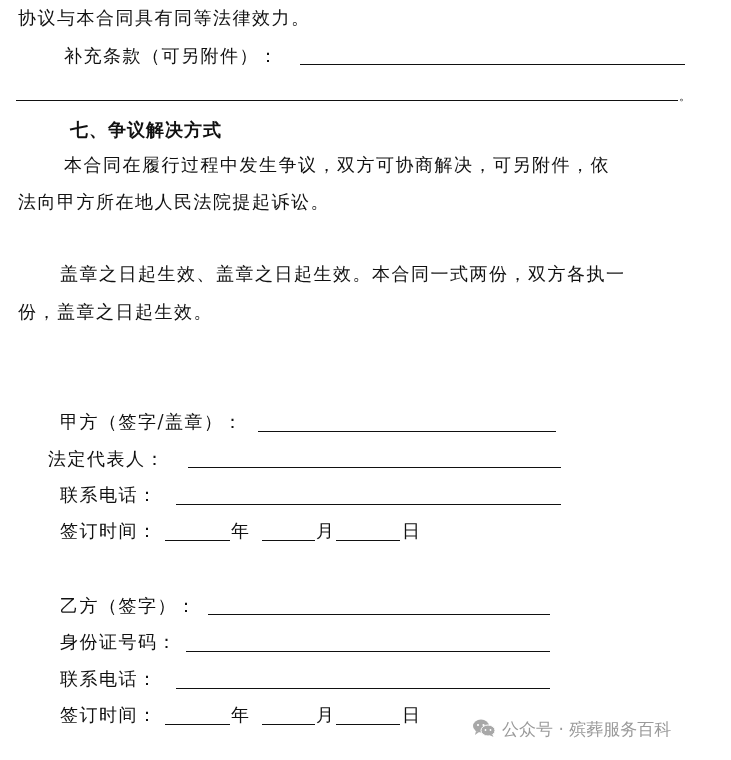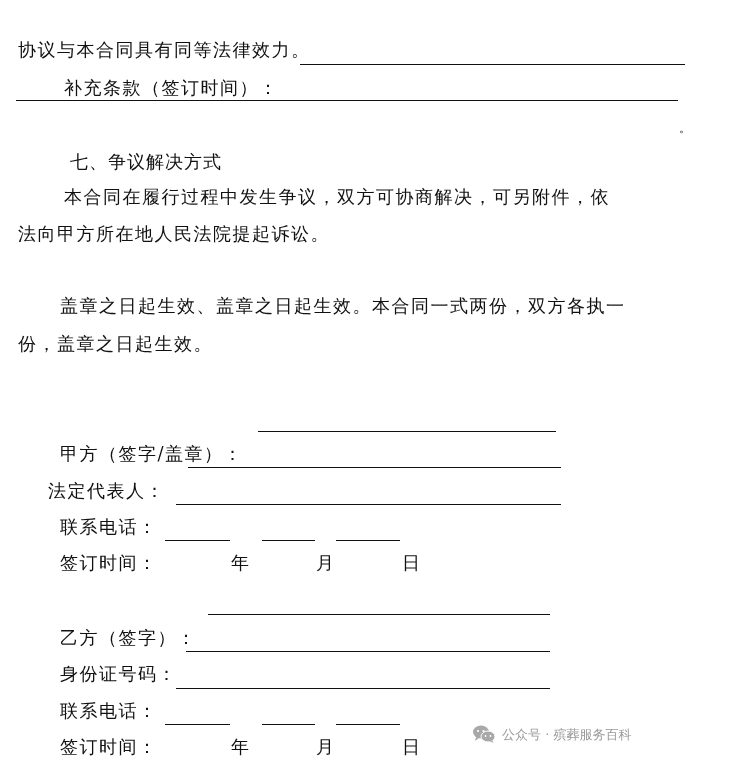--- a/index.html
+++ b/index.html
@@ -3,40 +3,40 @@
   <meta charset="utf-8">
   <style>
     html, body { margin: 0; padding: 0; background: #ffffff; }
     body {
       width: 731px; height: 760px; position: relative; overflow: hidden;
       font-family: "DejaVu Serif", "Liberation Serif", serif;
       color: #111111;
     }
     .line {
       position: absolute; font-size: 18px; line-height: 24px;
-      white-space: nowrap; letter-spacing: 1.5px; margin-top: 32px;
+      white-space: nowrap; letter-spacing: 1.5px;
     }
-    .line.bold { font-weight: normal; font-family: "DejaVu Sans", sans-serif; letter-spacing: 1px; }
+    .line.bold { font-weight: bold; font-family: "DejaVu Sans", sans-serif; letter-spacing: 1px; }
     .uline {
       position: absolute; height: 0; border-top: 1.4px solid #111;
     }
     .watermark {
       position: absolute; left: 472px; top: 718px; height: 26px;
-      display: flex; align-items: flex-end; gap: 6px;
-      font-family: "DejaVu Sans", sans-serif; font-size: 13px; color: #9a9a9a;
+      display: flex; align-items: flex-start; gap: 6px;
+      font-family: "DejaVu Sans", sans-serif; font-size: 17px; color: #9a9a9a;
     }
     .wm-icon { width: 24px; height: 20px; }
   </style>
 </head>
 <body>
 
 <div>
   <div class="line" style="left:18px; top:6px;">协议与本合同具有同等法律效力。</div>
 
-  <div class="line" style="left:64px; top:44px;">补充条款（签订时间）：</div>
+  <div class="line" style="left:64px; top:44px;">补充条款（可另附件）：</div>
   <div class="uline" style="left:300px; width:385px; top:64px;"></div>
   <div class="uline" style="left:16px; width:662px; top:100px;"></div>
   <div class="line" style="left:679px; top:84px; font-size:12px;">。</div>
 
   <div class="line bold" style="left:70px; top:118px;">七、争议解决方式</div>
   <div class="line" style="left:64px; top:153px;">本合同在履行过程中发生争议，双方可协商解决，可另附件，依</div>
   <div class="line" style="left:18px; top:190px;">法向甲方所在地人民法院提起诉讼。</div>
 
   <div class="line" style="left:60px; top:262px;">盖章之日起生效、盖章之日起生效。本合同一式两份，双方各执一</div>
   <div class="line" style="left:18px; top:300px;">份，盖章之日起生效。</div>

